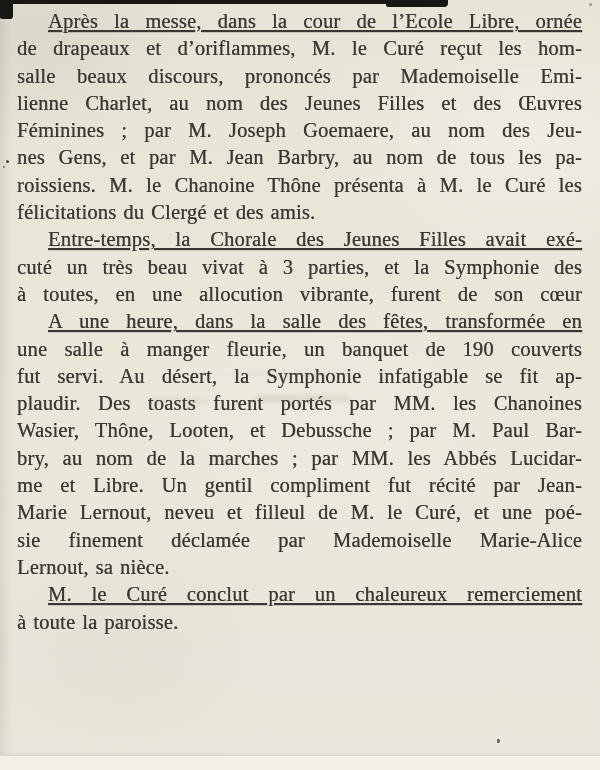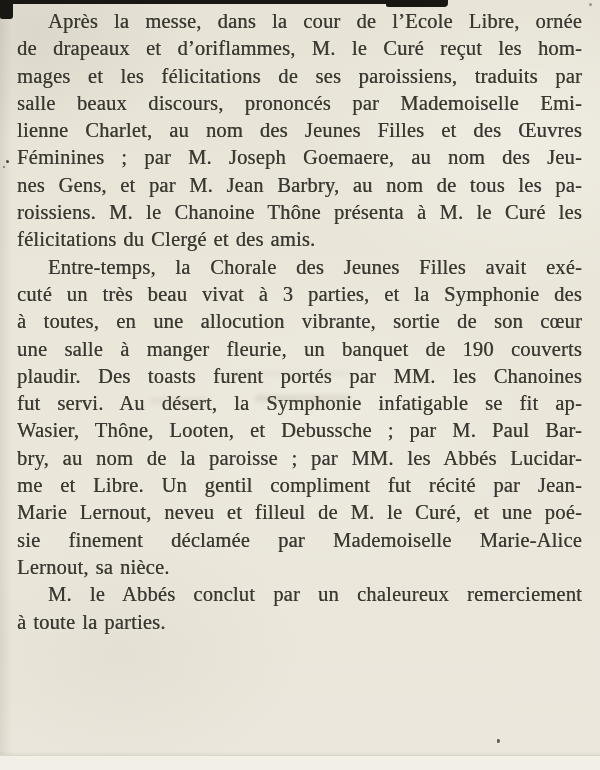--- a/index.html
+++ b/index.html
@@ -65,21 +65,21 @@
     line-height: 27.3px;
     height: 27.3px;
     letter-spacing: 0.2px;
     word-spacing: 1.6px;
     text-align: justify;
     text-align-last: justify;
     white-space: nowrap;
     overflow: visible;
     text-shadow: 0.35px 0.25px 0 rgba(58,54,46,0.72);
   }
-  .line.para-first { padding-left: 31px; }
+  .line.para-first { padding-left: 31px; text-decoration: underline; }
   .line.para-last { text-align-last: left; white-space: normal; }
   
   .speck {
     position: absolute;
     background: #4a463d;
     border-radius: 50%;
     pointer-events: none;
   }
   .speck.s1 { left: 6px;  top: 160px; width: 3px; height: 3px; }
   .speck.s2 { left: 3px;  top: 166px; width: 2px; height: 2px; opacity: 0.7; }
@@ -104,49 +104,49 @@
   <div class="edge-shade-left"></div>
 
   <div class="scan-strip-thin"></div>
   <div class="scan-strip-thick"></div>
   <div class="scan-corner-blob"></div>
 
   <div id="text-container">
       <div class="para">
         <div class="line para-first">Après la messe, dans la cour de l’Ecole Libre, ornée</div>
         <div class="line">de drapeaux et d’oriflammes, M. le Curé reçut les hom-</div>
-        <div class="line">mages et les félicitations de ses paroissiens, traduits par</div>
         <div class="line">salle beaux discours, prononcés par Mademoiselle Emi-</div>
         <div class="line">lienne Charlet, au nom des Jeunes Filles et des Œuvres</div>
         <div class="line">Féminines ; par M. Joseph Goemaere, au nom des Jeu-</div>
         <div class="line">nes Gens, et par M. Jean Barbry, au nom de tous les pa-</div>
         <div class="line">roissiens. M. le Chanoine Thône présenta à M. le Curé les</div>
         <div class="line para-last">félicitations du Clergé et des amis.</div>
       </div>
       <div class="para">
         <div class="line para-first">Entre-temps, la Chorale des Jeunes Filles avait exé-</div>
         <div class="line">cuté un très beau vivat à 3 parties, et la Symphonie des</div>
       </div>
       <div class="para">
-        <div class="line">à toutes, en une allocution vibrante, sortie de son cœur</div>
+        <div class="line">à toutes, en une allocution vibrante, furent de son cœur</div>
       </div>
       <div class="para">
+        <div class="line para-first">A une heure, dans la salle des fêtes, transformée en</div>
         <div class="line">une salle à manger fleurie, un banquet de 190 couverts</div>
+        <div class="line">fut servi. Au désert, la Symphonie infatigable se fit ap-</div>
         <div class="line">plaudir. Des toasts furent portés par MM. les Chanoines</div>
-        <div class="line">fut servi. Au désert, la Symphonie infatigable se fit ap-</div>
         <div class="line">Wasier, Thône, Looten, et Debussche ; par M. Paul Bar-</div>
-        <div class="line">bry, au nom de la paroisse ; par MM. les Abbés Lucidar-</div>
+        <div class="line">bry, au nom de la marches ; par MM. les Abbés Lucidar-</div>
         <div class="line">me et Libre. Un gentil compliment fut récité par Jean-</div>
         <div class="line">Marie Lernout, neveu et filleul de M. le Curé, et une poé-</div>
         <div class="line">sie finement déclamée par Mademoiselle Marie-Alice</div>
         <div class="line para-last">Lernout, sa nièce.</div>
       </div>
       <div class="para">
-        <div class="line para-first">M. le Abbés conclut par un chaleureux remerciement</div>
-        <div class="line para-last">à toute la parties.</div>
+        <div class="line para-first">M. le Curé conclut par un chaleureux remerciement</div>
+        <div class="line para-last">à toute la paroisse.</div>
       </div>
     </div>
 
   <div class="ghost g1"></div>
   <div class="ghost g2"></div>
   <div class="ghost g3"></div>
 
   <div class="speck s1"></div>
   <div class="speck s2"></div>
   <div class="speck s3"></div>

